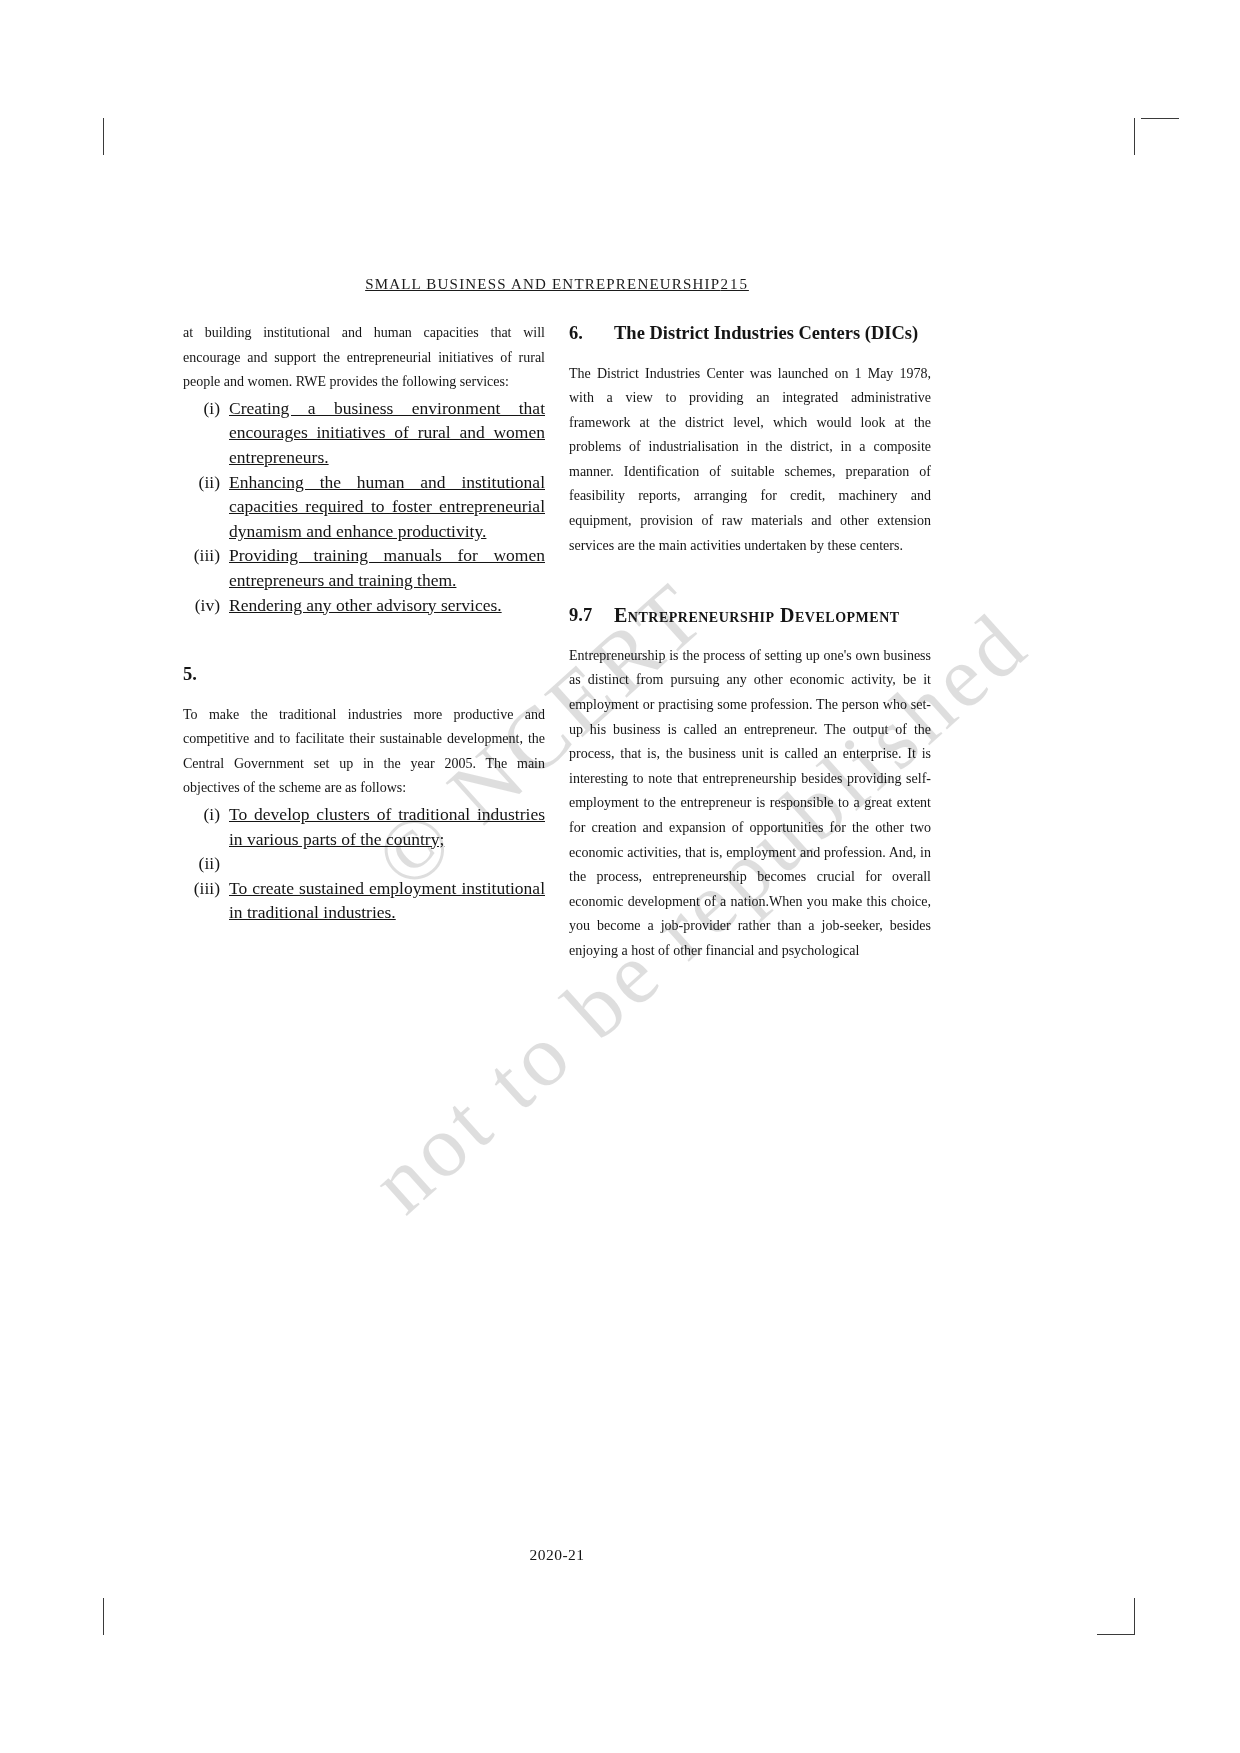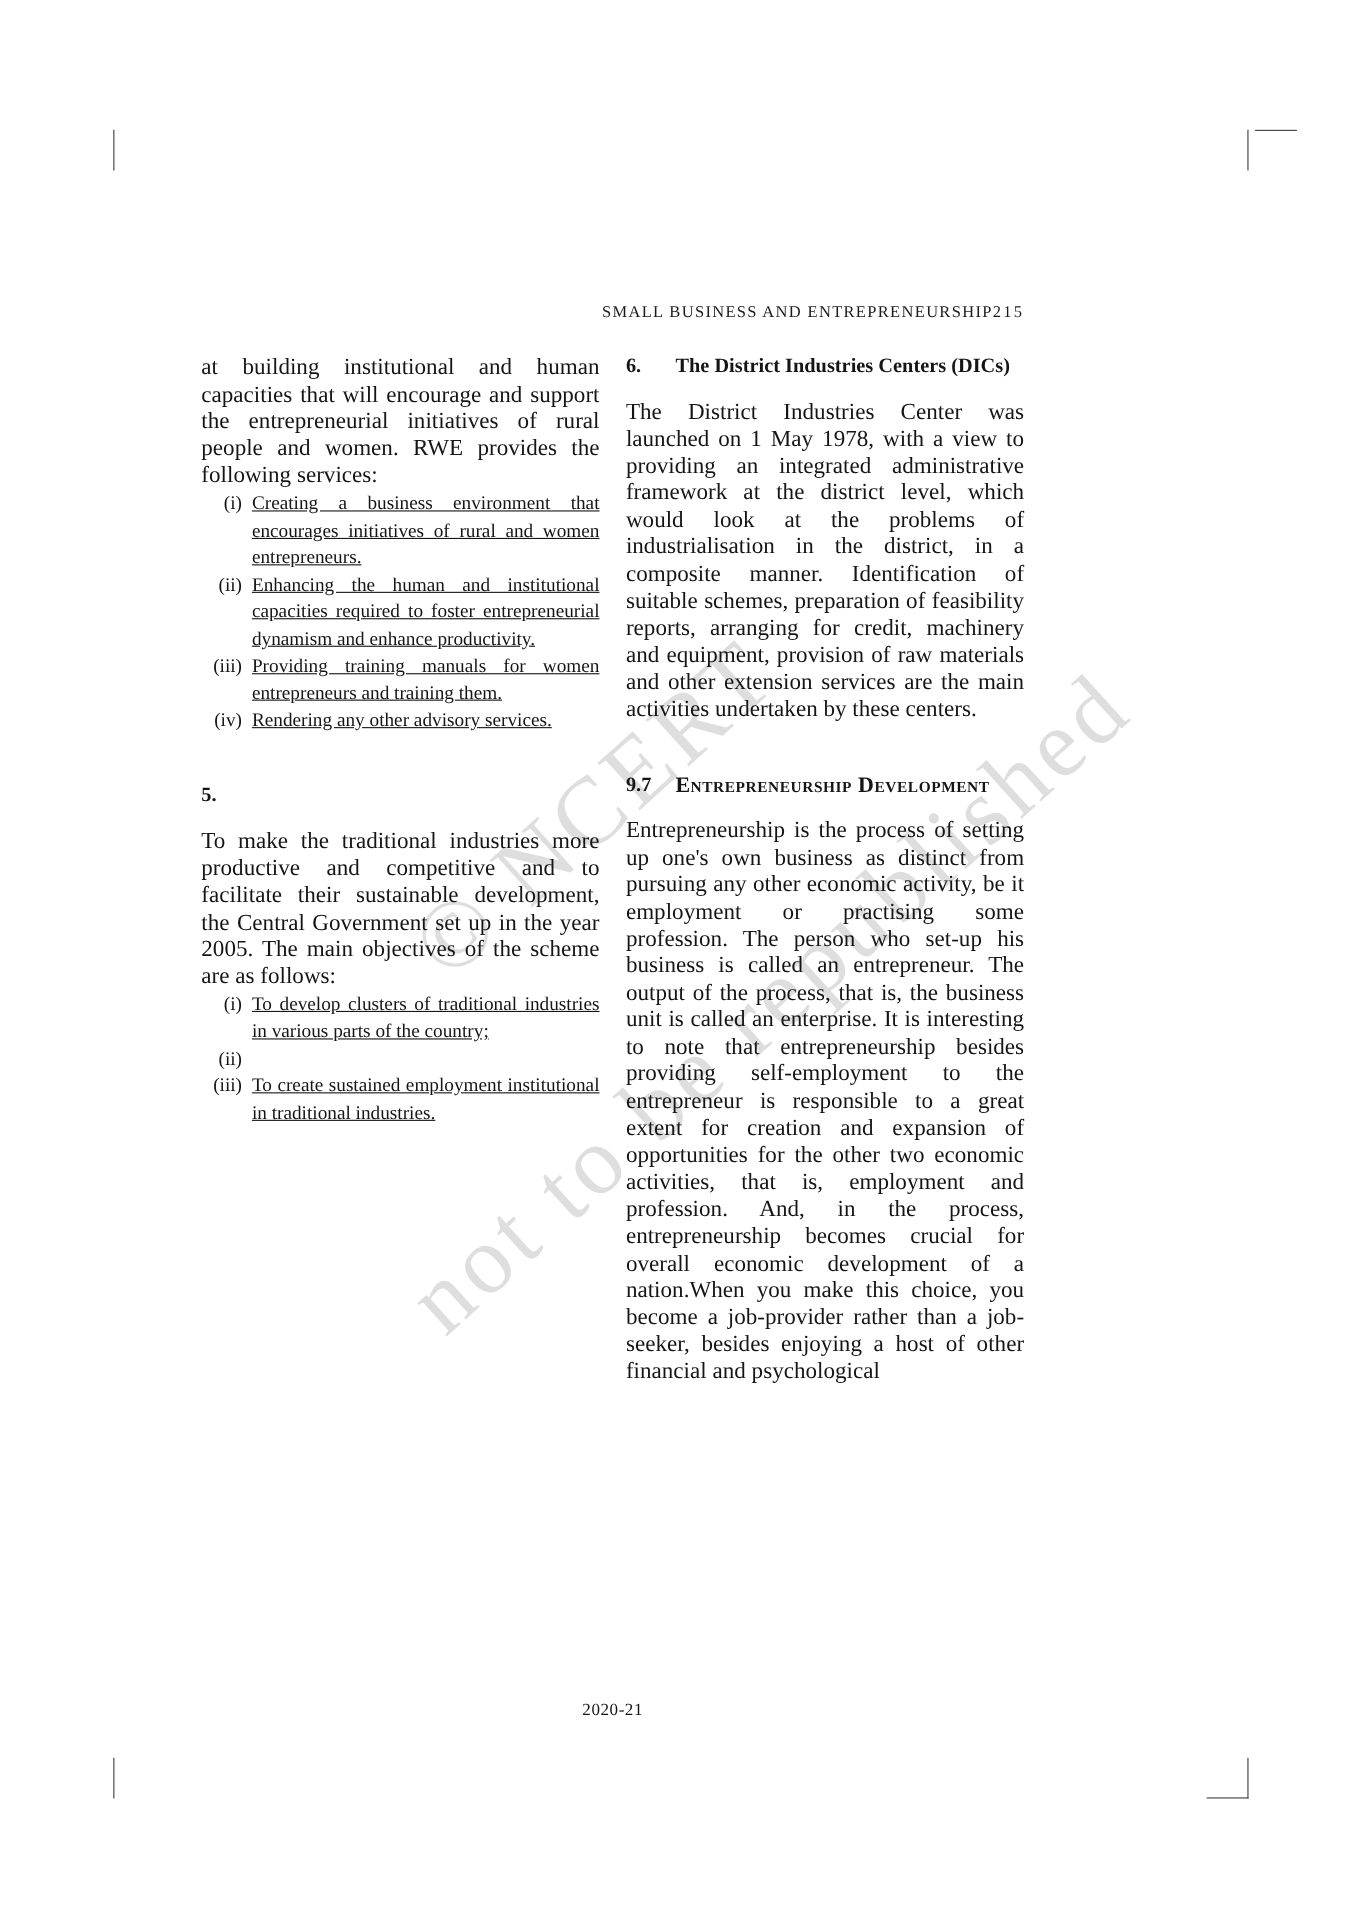--- a/index.html
+++ b/index.html
@@ -44,35 +44,36 @@
   
   .content {
     position: absolute;
     left: 183px;
     top: 276px;
     width: 748px;
     z-index: 1;
   }
   .running-header {
     display: flex;
-    justify-content: flex-end;
+    justify-content: center;
     align-items: baseline;
     font-size: 15px;
     letter-spacing: 1.2px;
     margin-bottom: 28px;
     color: #1b1b1b;
+    text-decoration: underline;
   }
   .running-header .pageno { letter-spacing: 2px; }
   .columns {
     display: flex;
     gap: 24px;
   }
   .col { width: 362px; }
   .body-text {
-    font-size: 21px;
+    font-size: 14px;
     line-height: 24.6px;
     text-align: justify;
   }
   .list { margin-top: 1px; }
   .list-item { display: flex; }
   .list-marker {
     flex: none;
     width: 37px;
     text-align: right;
     padding-right: 0;

